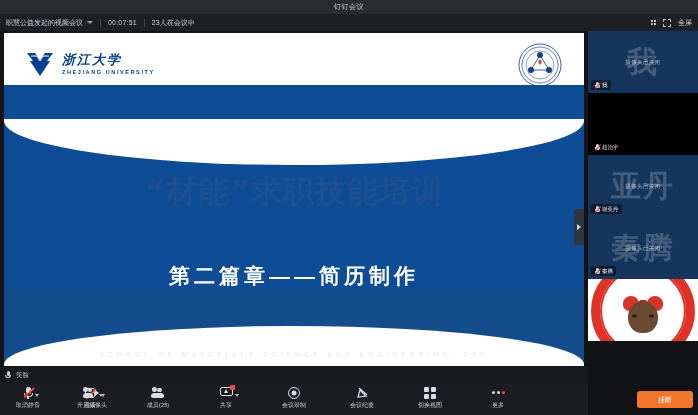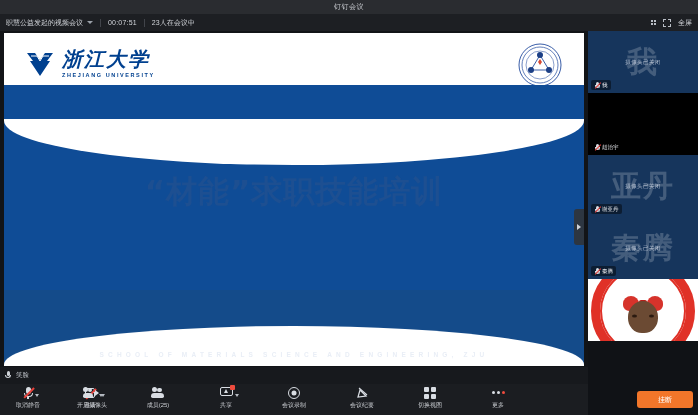--- a/index.html
+++ b/index.html
@@ -41,21 +41,21 @@
 
   
   .slide { position:relative; width:580px; height:333px; background:#ffffff;
     overflow:hidden; }
   .slide-head { position:absolute; top:0; left:0; width:100%; height:58px;
     background:#fff; }
   .zju-logo { position:absolute; left:22px; top:16px; display:flex;
     align-items:center; gap:8px; }
   .zju-bird { width:28px; height:30px; }
   .zju-word { display:flex; flex-direction:column; }
-  .zju-cn { font-family:"Liberation Serif","DejaVu Serif",serif; font-size:20px;
+  .zju-cn { font-family:"Liberation Serif","DejaVu Serif",serif; font-size:13px;
     font-weight:bold; color:#00408f; letter-spacing:2px; line-height:1; font-style:italic;}
   .zju-en { font-size:5.5px; color:#00408f; letter-spacing:1.6px; margin-top:3px;
     font-weight:bold; }
 
   .emblem { position:absolute; right:22px; top:10px; width:44px; height:44px; }
 
   
   .slide-body { position:absolute; left:0; top:52px; width:580px; height:281px;
     background:#0f4c96; }
   .curve-top { position:absolute; left:0; top:34px; width:580px; height:46px;
@@ -274,20 +274,21 @@
         </svg>
       </div>
 
       <div class="slide-body">
         <div class="curve-top"></div>
         <div class="band"></div>
         <div class="curve-bot"></div>
       </div>
 
       <div class="title-main">“材能”求职技能培训</div>
+      <div class="title-sub">第二篇章——简历制作</div>
       <div class="foot-en">SCHOOL OF MATERIALS SCIENCE AND ENGINEERING, ZJU</div>
 
       <div class="next-arrow">
           <b></b>
         </div>
     </div>
   </div>
 
   <div class="rail">
 

